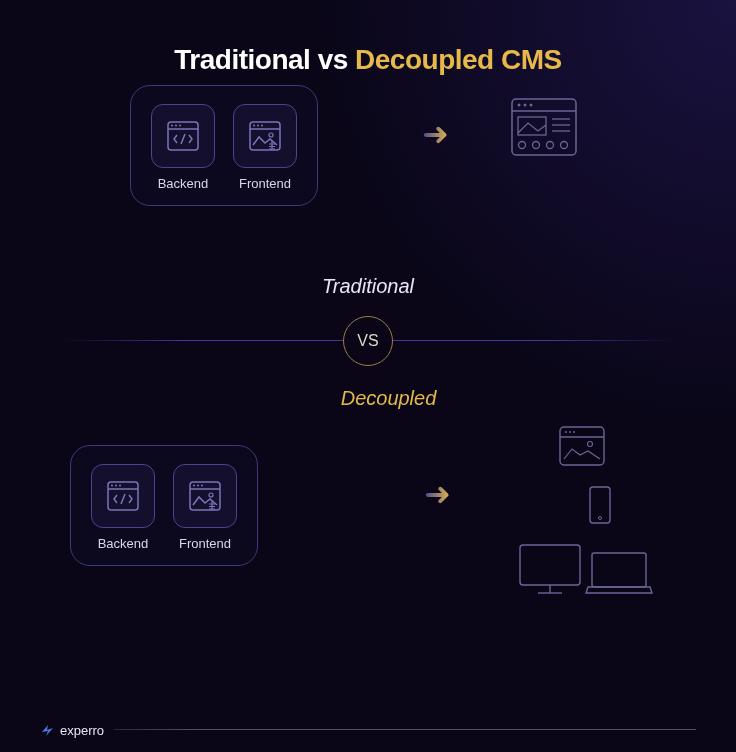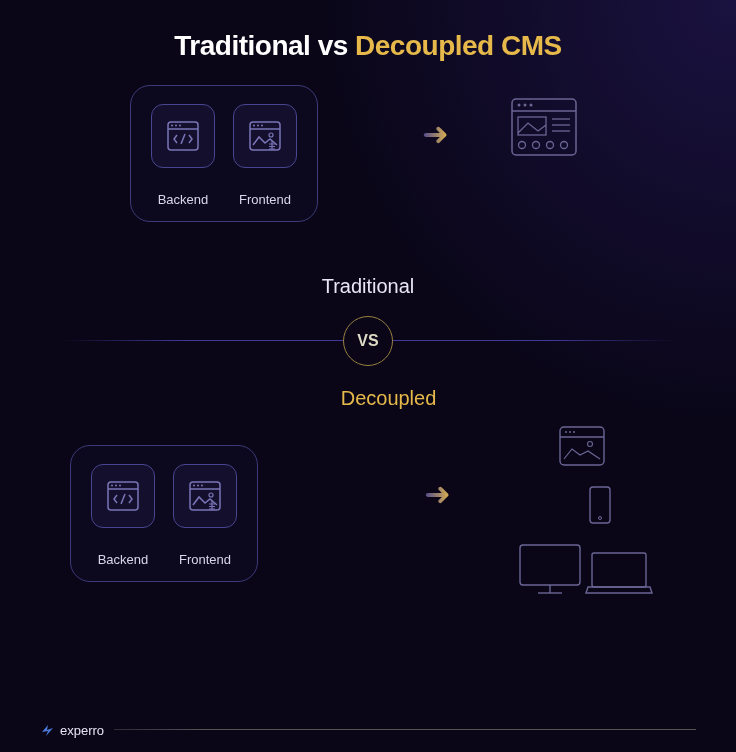--- a/index.html
+++ b/index.html
@@ -9,21 +9,21 @@
       background: radial-gradient(ellipse at top right, #1a1240 0%, #0a0618 40%);
       font-family: -apple-system, BlinkMacSystemFont, 'Segoe UI', Arial, sans-serif;
       color: #fff;
       position: relative;
       overflow: hidden;
     }
     .title {
       text-align: center;
       font-size: 28px;
       font-weight: 700;
-      padding-top: 30px;
+      padding-top: 44px;
       letter-spacing: -0.5px;
     }
     .title .accent { color: #e6b94a; }
     
     .traditional-section {
       position: absolute;
       top: 85px;
       left: 0;
       right: 0;
     }
@@ -32,21 +32,21 @@
       border: 1px solid #3d3a7a;
       border-radius: 20px;
       padding: 18px 20px 14px;
       display: inline-flex;
       gap: 18px;
       background: rgba(30, 25, 70, 0.15);
     }
     .outer-box.trad { position: absolute; left: 130px; }
     .outer-box.decoup { position: absolute; left: 70px; }
     
-    .item { display: flex; flex-direction: column; align-items: center; gap: 24px; }
+    .item { display: flex; flex-direction: column; align-items: center; gap: 8px; }
     .icon-tile {
       width: 64px; height: 64px;
       border: 1px solid #4a4590;
       border-radius: 12px;
       background: rgba(40, 35, 90, 0.25);
       display: flex; align-items: center; justify-content: center;
     }
     .icon-tile.api { border-color: #c9a03a; background: rgba(60, 48, 20, 0.35); }
     .item-label { font-size: 13px; color: #d8d6ea; font-weight: 400; }
     
@@ -63,20 +63,21 @@
     
     .output-icon { position: absolute; }
     .output-icon.o1 { top: 12px; left: 510px; }
     
     .section-label {
       position: absolute;
       left: 0; right: 0;
       text-align: center;
       font-size: 20px;
       font-weight: 400;
+      font-style: italic;
     }
     .label-trad { top: 275px; color: #e8e6f5; }
     .label-decoup { top: 387px; color: #e6b94a; margin-left: 41px; }
     
     .divider {
       position: absolute;
       top: 340px;
       left: 60px; right: 60px;
       height: 1px;
       background: linear-gradient(90deg, transparent 0%, #3d3a9a 20%, #3d3a9a 80%, transparent 100%);
@@ -84,21 +85,21 @@
     .vs-badge {
       position: absolute;
       top: 316px;
       left: 50%;
       transform: translateX(-50%);
       width: 50px; height: 50px;
       border: 1px solid #998040;
       border-radius: 50%;
       background: #0a0618;
       display: flex; align-items: center; justify-content: center;
-      font-size: 16px; font-weight: 700;
+      font-size: 16px; font-weight: 400;
       color: #ddd9c5;
     }
     
     .decoupled-section {
       position: absolute;
       top: 445px;
       left: 0; right: 0;
     }
     
     .devices {

